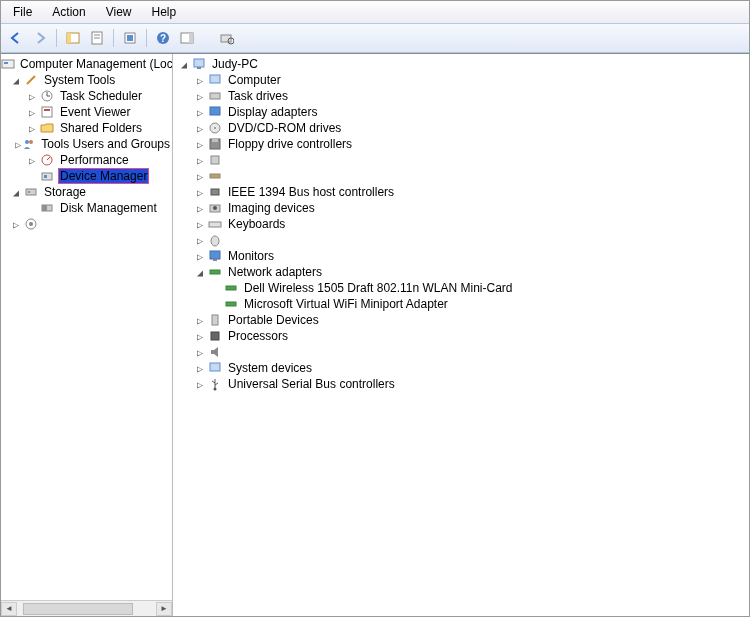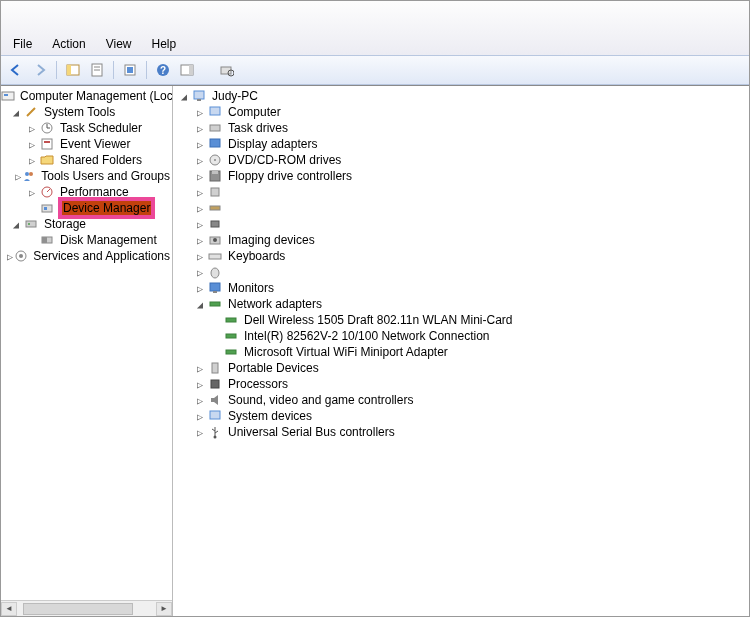--- a/index.html
+++ b/index.html
@@ -18,21 +18,20 @@
 .menubar {
   display: flex;
   background: linear-gradient(#fdfdfd, #ececf3);
   border-bottom: 1px solid #b8c7e0;
   padding: 2px 4px;
   gap: 4px;
 }
 .menu-item {
   padding: 2px 8px;
   cursor: default;
-  margin-top: 32px;
 }
 .toolbar {
   display: flex;
   align-items: center;
   background: linear-gradient(#f7f9fd, #e1e9f7);
   border-bottom: 1px solid #b8c7e0;
   padding: 3px 4px;
   gap: 2px;
 }
 .tool-btn {
@@ -125,22 +124,22 @@
   align-items: center;
   justify-content: center;
   margin-right: 3px;
   font-size: 11px;
 }
 .lbl {
   padding: 0 2px;
   cursor: default;
 }
 .lbl.sel {
-  border: 4px solid #ec4899;
-  background: #c2410c;
+  border: 1px solid #ec4899;
+  background: #1d4ed8;
   padding: 0 1px;
 }
 .ind { display: inline-block; }
 </style>
 </head>
 <body>
 
 <div class="menubar">
   <div class="menu-item">File</div>
   <div class="menu-item">Action</div>
@@ -327,21 +326,20 @@
 
       <div class="row">
         <span class="ind" style="width:8px"></span>
         <span class="exp">▷</span>
         <span class="ico">
             <svg width="14" height="14">
               <circle cx="7" cy="7" r="5" fill="none" stroke="#888"></circle>
               <circle cx="7" cy="7" r="2" fill="#888"></circle>
             </svg>
           </span>
-        <span class="lbl">Services and Applications</span>
       </div>
 
     </div>
     <div class="left-scroll">
       <div class="scroll-arrow">◄</div>
       <div class="scroll-track">
         <div class="scroll-thumb"></div>
       </div>
       <div class="scroll-arrow">►</div>
     </div>
@@ -440,20 +438,21 @@
       </div>
 
       <div class="row">
         <span class="ind" style="width:20px"></span>
         <span class="exp">▷</span>
         <span class="ico">
             <svg width="14" height="14">
               <rect x="3" y="4" width="8" height="6" fill="#888" stroke="#555"></rect>
             </svg>
           </span>
+        <span class="lbl">IEEE 1394 Bus host controllers</span>
       </div>
 
       <div class="row">
         <span class="ind" style="width:20px"></span>
         <span class="exp">▷</span>
         <span class="ico">
             <svg width="14" height="14">
               <rect x="2" y="4" width="10" height="7" fill="#d0d0d0" stroke="#888"></rect>
               <circle cx="7" cy="7" r="2" fill="#555"></circle>
             </svg>
@@ -509,39 +508,29 @@
         <span class="ind" style="width:36px"></span>
         <span class="exp hidden">▷</span>
         <span class="ico">
             <svg width="14" height="14">
               <rect x="2" y="5" width="10" height="4" fill="#50a050" stroke="#3a803a"></rect>
             </svg>
           </span>
         <span class="lbl">Dell Wireless 1505 Draft 802.11n WLAN Mini-Card</span>
       </div>
 
+
       <div class="row">
         <span class="ind" style="width:36px"></span>
         <span class="exp hidden">▷</span>
         <span class="ico">
             <svg width="14" height="14">
               <rect x="2" y="5" width="10" height="4" fill="#50a050" stroke="#3a803a"></rect>
             </svg>
           </span>
-        <span class="lbl">Intel(R) 82562V-2 10/100 Network Connection</span>
-      </div>
-
-      <div class="row">
-        <span class="ind" style="width:36px"></span>
-        <span class="exp hidden">▷</span>
-        <span class="ico">
-            <svg width="14" height="14">
-              <rect x="2" y="5" width="10" height="4" fill="#50a050" stroke="#3a803a"></rect>
-            </svg>
-          </span>
         <span class="lbl">Microsoft Virtual WiFi Miniport Adapter</span>
       </div>
 
       <div class="row">
         <span class="ind" style="width:20px"></span>
         <span class="exp">▷</span>
         <span class="ico">
             <svg width="14" height="14">
               <rect x="4" y="2" width="6" height="10" fill="#d0d0d0" stroke="#888"></rect>
             </svg>
@@ -561,21 +550,20 @@
       </div>
 
       <div class="row">
         <span class="ind" style="width:20px"></span>
         <span class="exp">▷</span>
         <span class="ico">
             <svg width="14" height="14">
               <path d="M3 5 L6 5 L10 2 L10 12 L6 9 L3 9 Z" fill="#888"></path>
             </svg>
           </span>
-        <span class="lbl">Sound, video and game controllers</span>
       </div>
 
       <div class="row">
         <span class="ind" style="width:20px"></span>
         <span class="exp">▷</span>
         <span class="ico">
             <svg width="14" height="14">
               <rect x="2" y="2" width="10" height="8" fill="#c8d8f0" stroke="#5a8fd6"></rect>
             </svg>
           </span>

